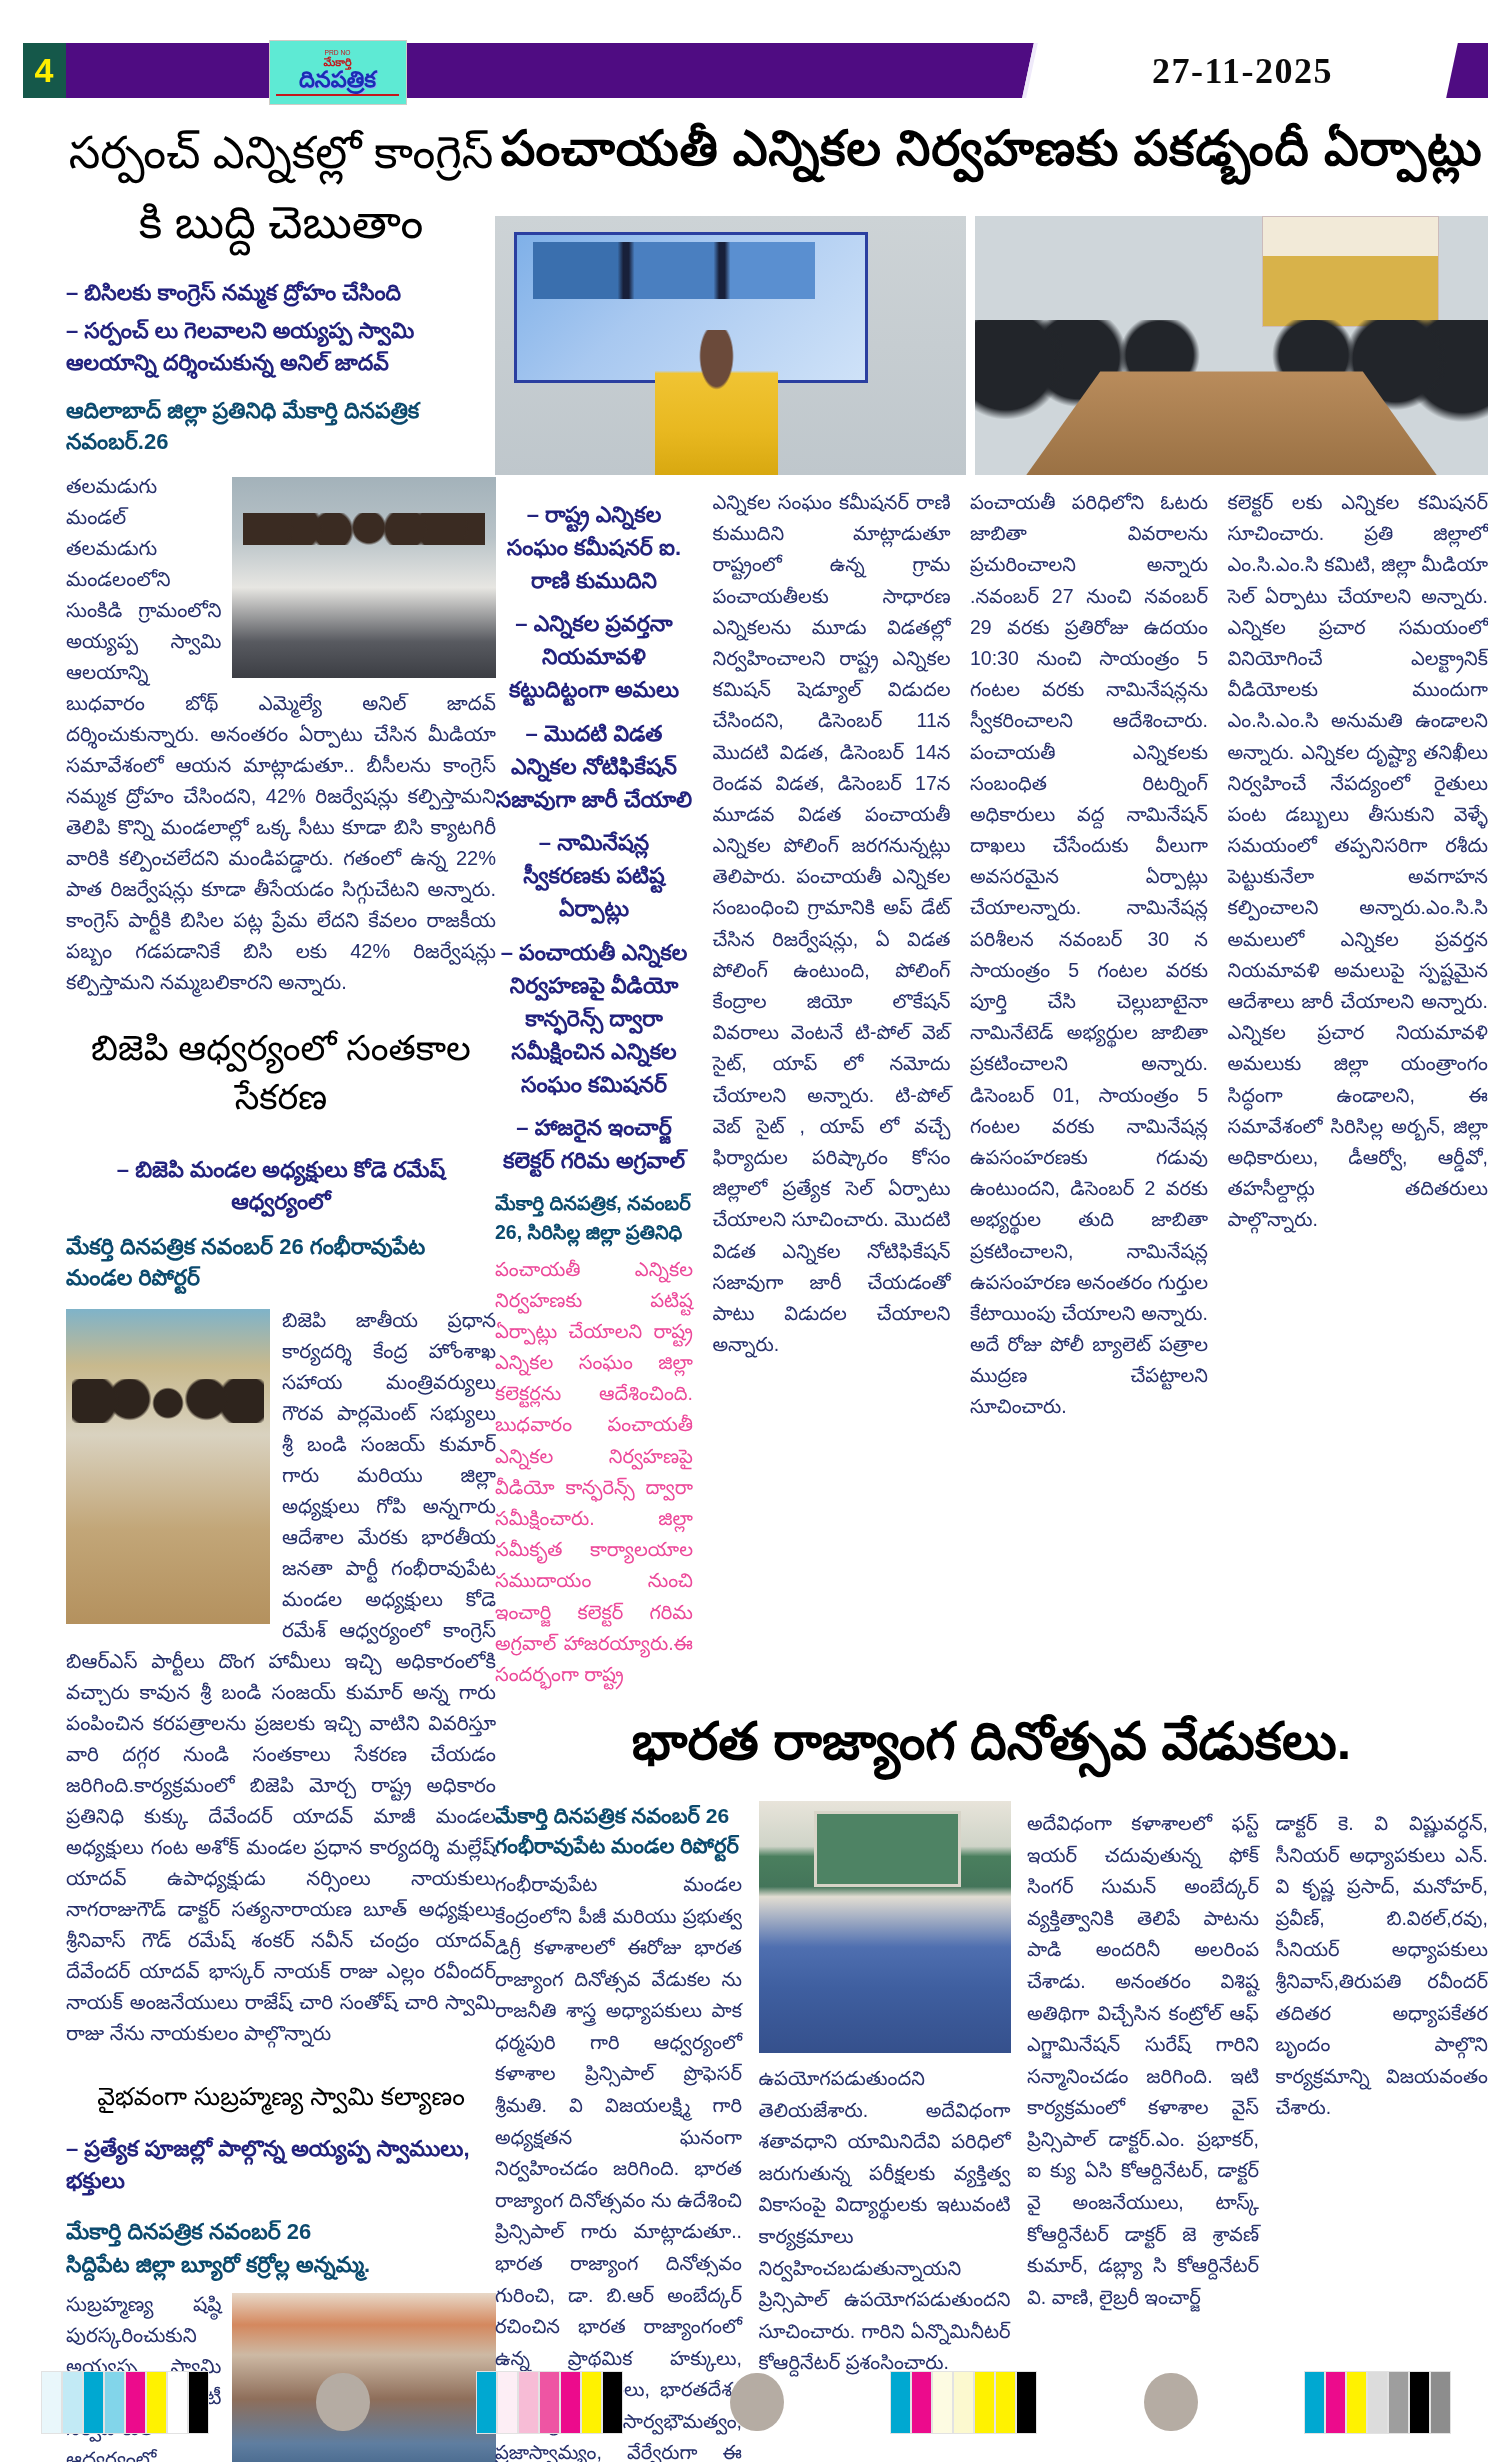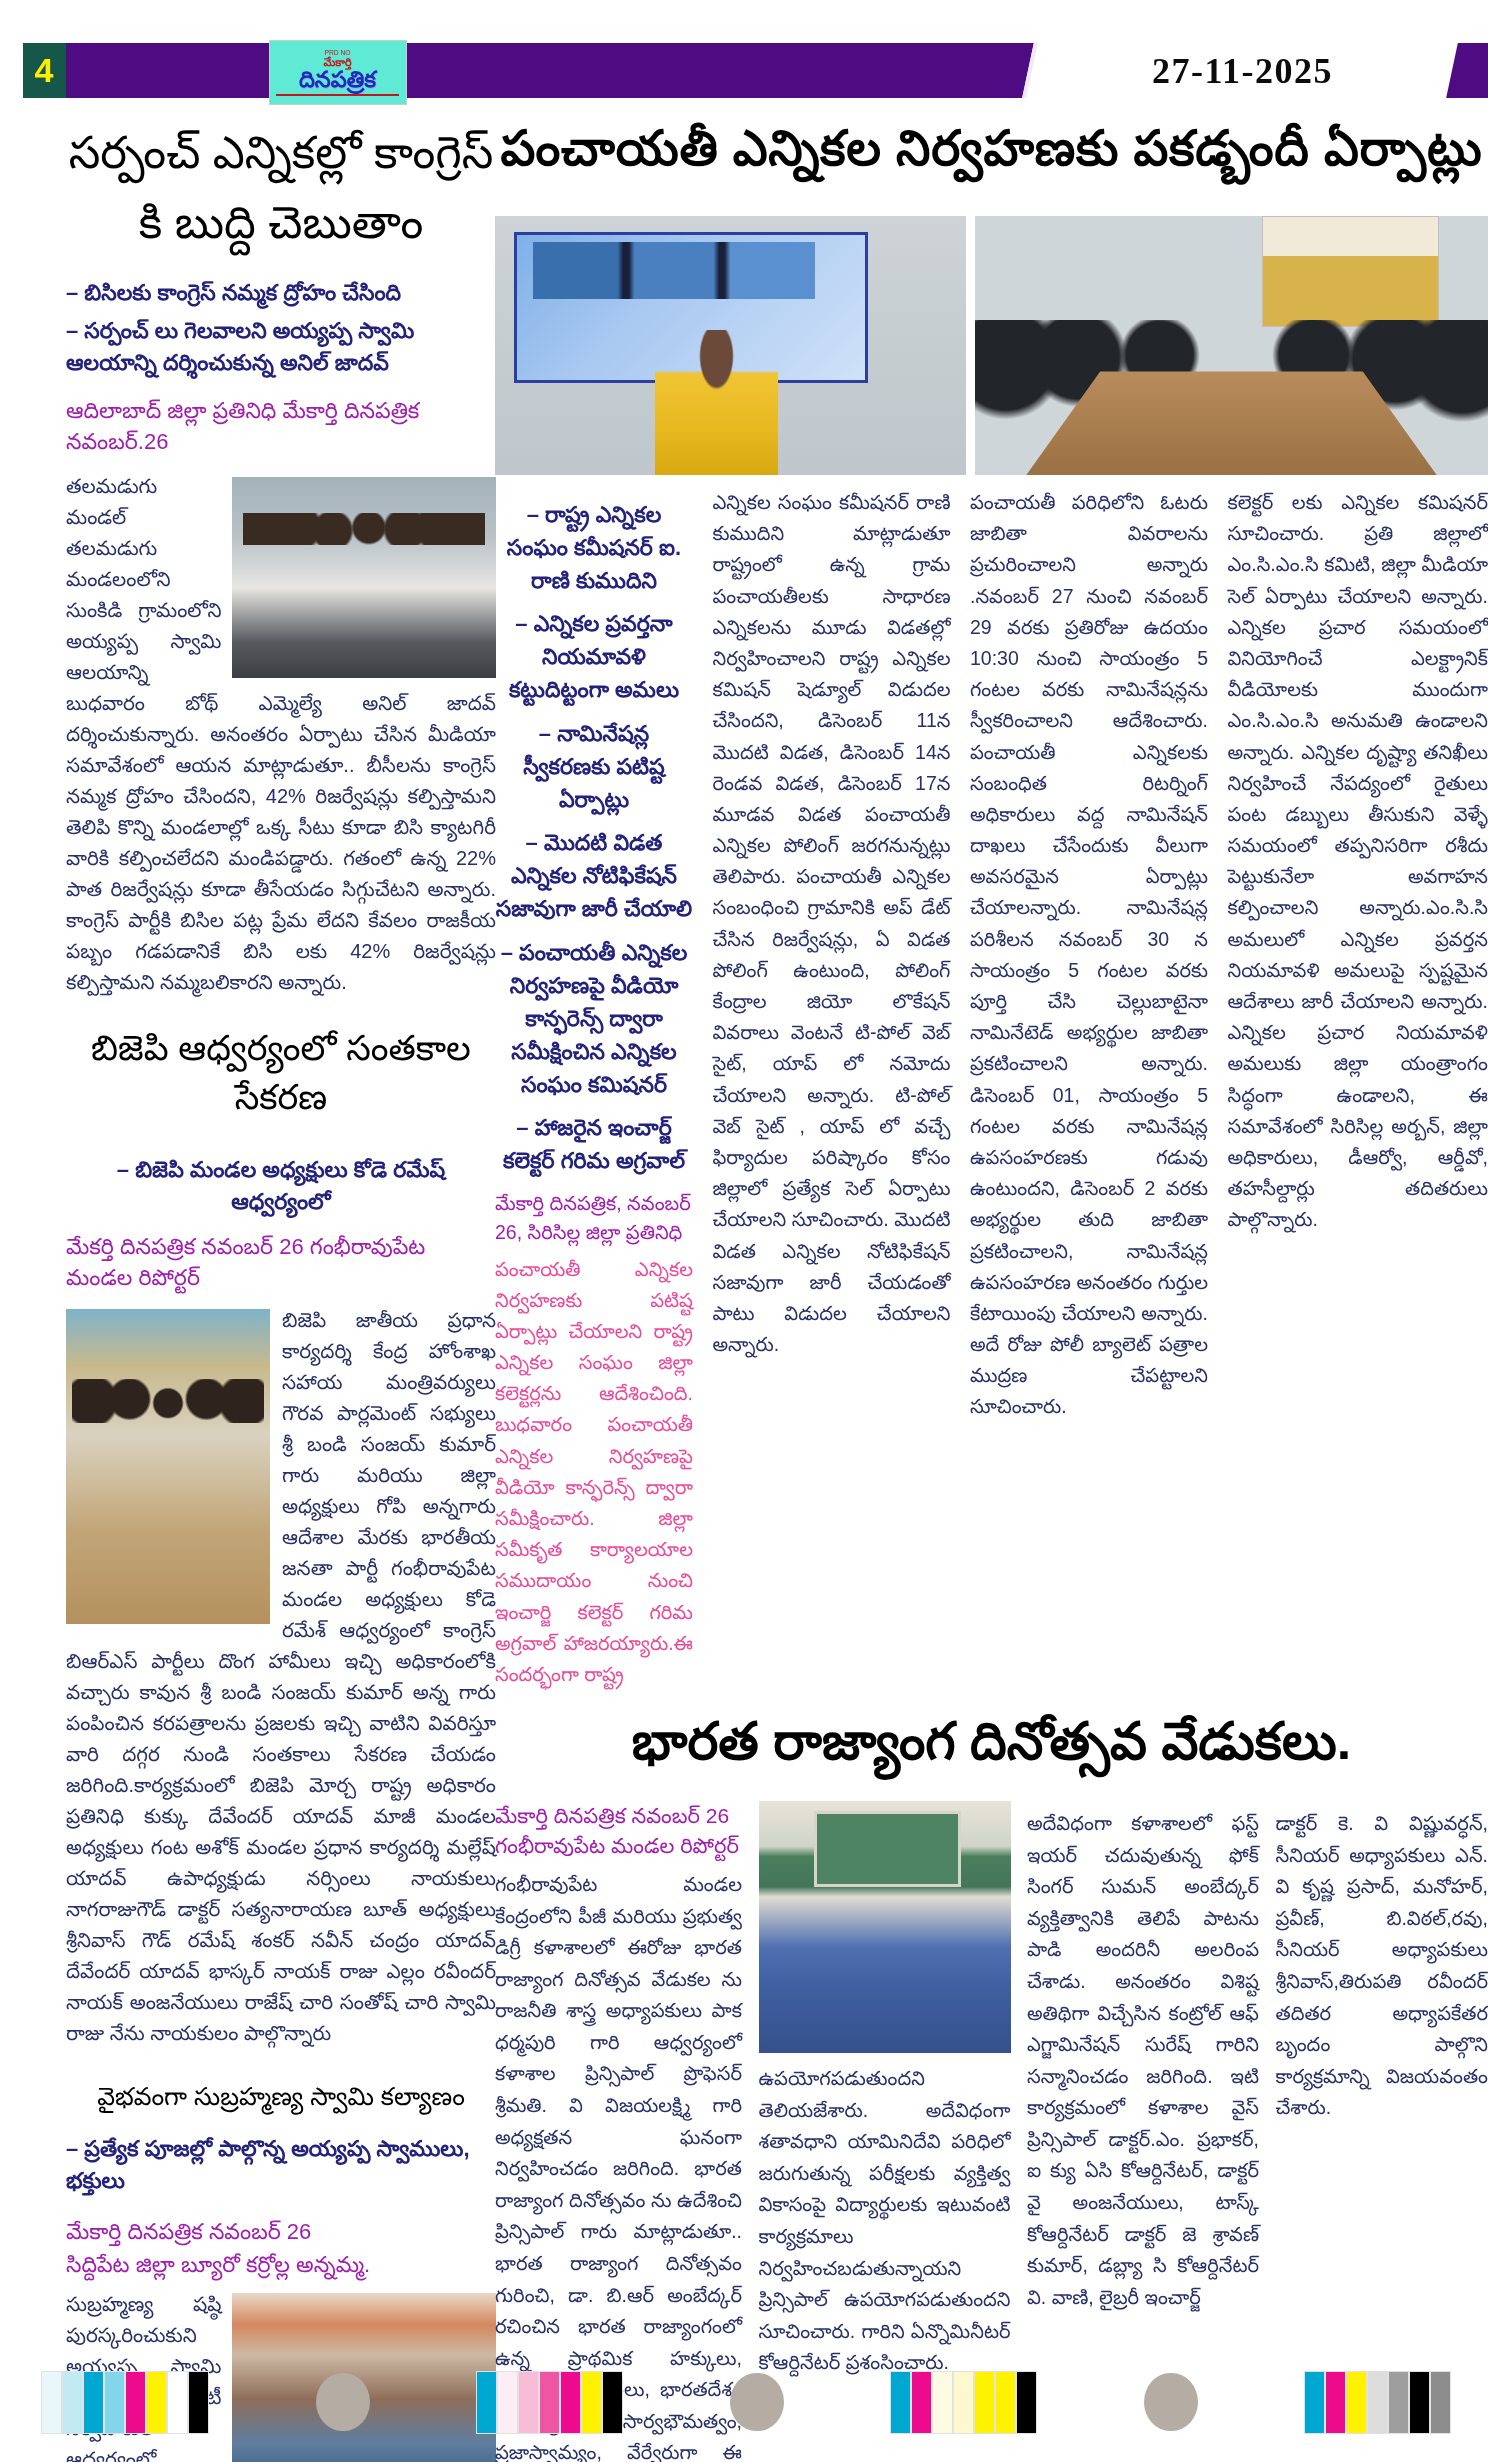--- a/index.html
+++ b/index.html
@@ -19,21 +19,21 @@
   .logo-underline{width:90%;height:2.2px;background:#c4161c;margin-top:1.5px;}
   .date-box{position:absolute;left:1005px;top:0;width:420px;height:55px;background:#ffffff;
             transform:skewX(-12deg);display:flex;align-items:center;justify-content:center;
             border-left:4.5px solid #efeafa;}
   .date-text{transform:skewX(12deg);font-size:36px;font-weight:bold;color:#0c0c0c;
              font-family:"Liberation Serif",serif;letter-spacing:1.5px;}
   
   .headline{color:#000;font-weight:normal;text-align:center;font-family:"Liberation Sans",sans-serif;}
   .bullets{color:#23237e;font-weight:bold;}
   .bullet-line{margin:6px 0;line-height:1.45;}
-  .dateline{color:#a21caf;font-weight:normal;}
+  .dateline{color:#0c4a6e;font-weight:bold;}
   .body-text{color:#26306b;text-align:justify;}
   
   .col-left{position:absolute;left:66px;top:118px;width:430px;}
   .a1-headline{font-size:45px;line-height:1.55;}
   .a1-bullets{font-size:22px;margin-top:19.5px;}
   .a1-dateline{font-size:22px;margin-top:19.5px;}
   .a1-bodywrap{margin-top:10.5px;font-size:20px;line-height:1.55;}
   .photo{background:#cfd6da;position:relative;overflow:hidden;}
   .photo .shape{position:absolute;}
   .p-a1{float:right;width:264px;height:201px;margin:6px 0 6px 10.5px;
@@ -206,22 +206,22 @@
         <div class="photo p-b1b">
           <div class="shape bannerimg"></div>
           <div class="shape chairs"></div>
           <div class="shape table"></div>
         </div>
       </div>
       <div class="b1-cols">
         <div class="b1-col-bullets bullets">
           <div class="bullet-line">– రాష్ట్ర ఎన్నికల సంఘం కమీషనర్ ఐ. రాణి కుముదిని</div>
           <div class="bullet-line">– ఎన్నికల ప్రవర్తనా నియమావళి కట్టుదిట్టంగా అమలు</div>
+          <div class="bullet-line">– మొదటి విడత ఎన్నికల నోటిఫికేషన్ సజావుగా జారీ చేయాలి</div>
           <div class="bullet-line">– నామినేషన్ల స్వీకరణకు పటిష్ట ఏర్పాట్లు</div>
-          <div class="bullet-line">– మొదటి విడత ఎన్నికల నోటిఫికేషన్ సజావుగా జారీ చేయాలి</div>
           <div class="bullet-line">– పంచాయతీ ఎన్నికల నిర్వహణపై వీడియో కాన్ఫరెన్స్ ద్వారా సమీక్షించిన ఎన్నికల సంఘం కమిషనర్</div>
           <div class="bullet-line">– హాజరైన ఇంచార్జ్ కలెక్టర్ గరిమ అగ్రవాల్</div>
           <div class="dateline b1-col1-dateline">మేకార్తి దినపత్రిక, నవంబర్ 26, సిరిసిల్ల జిల్లా ప్రతినిధి</div>
           <div class="b1-col1-body">పంచాయతీ ఎన్నికల నిర్వహణకు పటిష్ట ఏర్పాట్లు చేయాలని రాష్ట్ర ఎన్నికల సంఘం జిల్లా కలెక్టర్లను ఆదేశించింది. బుధవారం పంచాయతీ ఎన్నికల నిర్వహణపై వీడియో కాన్ఫరెన్స్ ద్వారా సమీక్షించారు. జిల్లా సమీకృత కార్యాలయాల సముదాయం నుంచి ఇంచార్జి కలెక్టర్ గరిమ అగ్రవాల్ హాజరయ్యారు.ఈ సందర్భంగా రాష్ట్ర</div>
         </div>
         <div class="b1-col body-text">ఎన్నికల సంఘం కమీషనర్ రాణి కుముదిని మాట్లాడుతూ రాష్ట్రంలో ఉన్న గ్రామ పంచాయతీలకు సాధారణ ఎన్నికలను మూడు విడతల్లో నిర్వహించాలని రాష్ట్ర ఎన్నికల కమిషన్ షెడ్యూల్ విడుదల చేసిందని, డిసెంబర్ 11న మొదటి విడత, డిసెంబర్ 14న రెండవ విడత, డిసెంబర్ 17న మూడవ విడత పంచాయతీ ఎన్నికల పోలింగ్ జరగనున్నట్లు తెలిపారు. పంచాయతీ ఎన్నికల సంబంధించి గ్రామానికి అప్ డేట్ చేసిన రిజర్వేషన్లు, ఏ విడత పోలింగ్ ఉంటుంది, పోలింగ్ కేంద్రాల జియో లొకేషన్ వివరాలు వెంటనే టి-పోల్ వెబ్ సైట్, యాప్ లో నమోదు చేయాలని అన్నారు. టి-పోల్ వెబ్ సైట్ , యాప్ లో వచ్చే ఫిర్యాదుల పరిష్కారం కోసం జిల్లాలో ప్రత్యేక సెల్ ఏర్పాటు చేయాలని సూచించారు. మొదటి విడత ఎన్నికల నోటిఫికేషన్ సజావుగా జారీ చేయడంతో పాటు విడుదల చేయాలని అన్నారు.</div>
         <div class="b1-col body-text">పంచాయతీ పరిధిలోని ఓటరు జాబితా వివరాలను ప్రచురించాలని అన్నారు .నవంబర్ 27  నుంచి నవంబర్ 29 వరకు ప్రతిరోజు ఉదయం 10:30 నుంచి సాయంత్రం 5 గంటల వరకు నామినేషన్లను స్వీకరించాలని ఆదేశించారు. పంచాయతీ ఎన్నికలకు సంబంధిత రిటర్నింగ్ అధికారులు వద్ద నామినేషన్ దాఖలు చేసేందుకు వీలుగా అవసరమైన ఏర్పాట్లు చేయాలన్నారు. నామినేషన్ల పరిశీలన నవంబర్ 30 న సాయంత్రం 5 గంటల వరకు పూర్తి చేసి చెల్లుబాటైనా నామినేటెడ్ అభ్యర్థుల జాబితా ప్రకటించాలని అన్నారు. డిసెంబర్ 01, సాయంత్రం 5 గంటల వరకు నామినేషన్ల ఉపసంహరణకు గడువు ఉంటుందని, డిసెంబర్ 2 వరకు అభ్యర్థుల తుది జాబితా ప్రకటించాలని, నామినేషన్ల ఉపసంహరణ అనంతరం గుర్తుల కేటాయింపు చేయాలని అన్నారు. అదే రోజు పోలీ బ్యాలెట్ పత్రాల ముద్రణ చేపట్టాలని సూచించారు.</div>
         <div class="b1-col body-text">కలెక్టర్ లకు ఎన్నికల కమిషనర్ సూచించారు. ప్రతి జిల్లాలో ఎం.సి.ఎం.సి కమిటి, జిల్లా మీడియా సెల్ ఏర్పాటు చేయాలని అన్నారు. ఎన్నికల ప్రచార సమయంలో వినియోగించే ఎలక్ట్రానిక్ వీడియోలకు ముందుగా ఎం.సి.ఎం.సి అనుమతి ఉండాలని అన్నారు. ఎన్నికల దృష్ట్యా తనిఖీలు నిర్వహించే నేపద్యంలో రైతులు పంట డబ్బులు తీసుకుని వెళ్ళే సమయంలో తప్పనిసరిగా రశీదు పెట్టుకునేలా అవగాహన కల్పించాలని అన్నారు.ఎం.సి.సి అమలులో ఎన్నికల ప్రవర్తన నియమావళి అమలుపై స్పష్టమైన ఆదేశాలు జారీ చేయాలని అన్నారు. ఎన్నికల ప్రచార నియమావళి అమలుకు జిల్లా యంత్రాంగం సిద్ధంగా ఉండాలని, ఈ సమావేశంలో సిరిసిల్ల అర్బన్, జిల్లా అధికారులు, డీఆర్వో, ఆర్డీవో, తహసీల్దార్లు తదితరులు పాల్గొన్నారు.</div>
       </div>
     </div>

